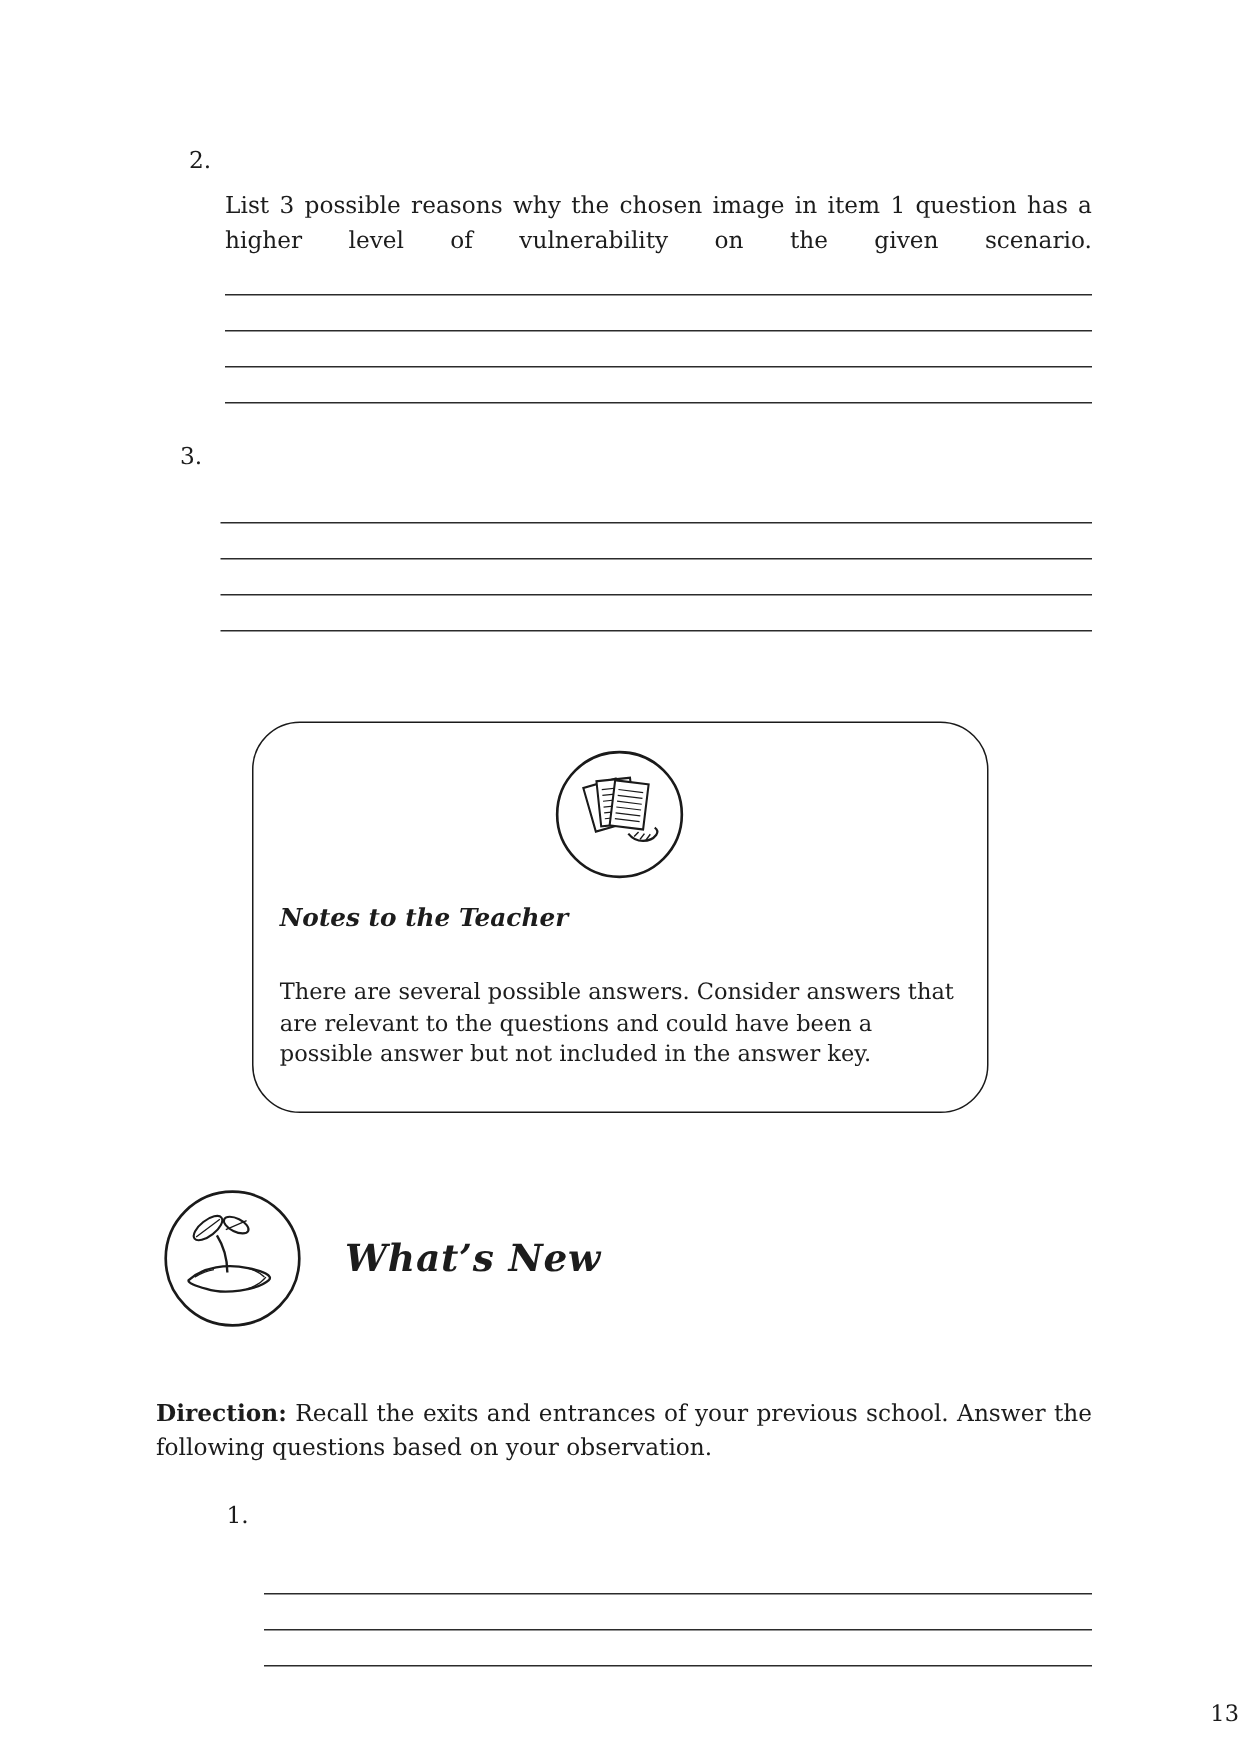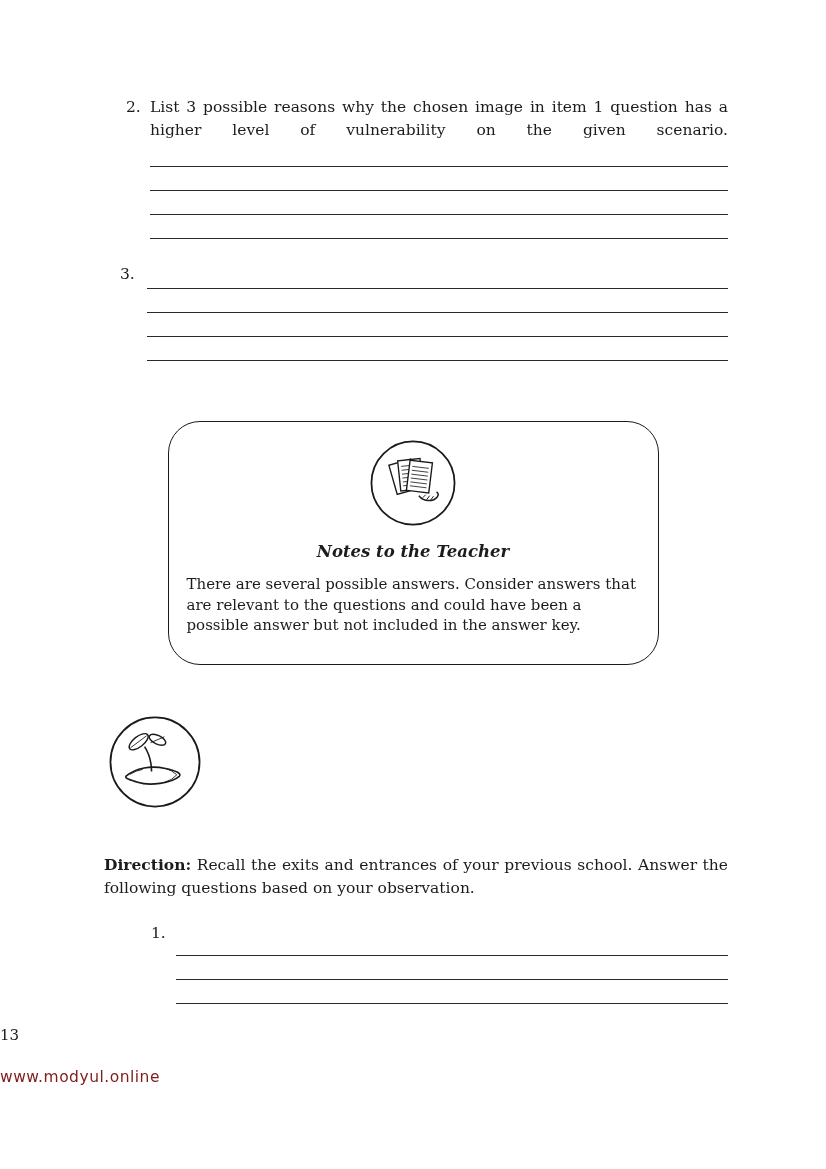--- a/index.html
+++ b/index.html
@@ -4,55 +4,55 @@
 <style>
   html,body{margin:0;padding:0;background:#ffffff;}
   .page{
     width:826px;height:1169px;margin:0 auto;background:#ffffff;
     font-family:"DejaVu Serif","Liberation Serif",serif;color:#1c1c1c;
     position:relative;overflow:hidden;box-sizing:border-box;
   }
   p{margin:0;}
   .q{display:flex;font-size:15.5px;line-height:22.5px;}
   .qnum{flex:0 0 auto;}
-  .qtext{flex:1;}
+  .qtext{flex:1;margin-top:30px;}
   .just{text-align:justify;}
   .just-last{text-align:justify;text-align-last:justify;}
   .blanks{margin-top:2px;}
   .blank-line{height:23px;border-bottom:1px solid #2b2b2b;}
 
   .q2{margin:96px 98px 0 126px;}
   .q2 .qnum{width:24px;}
   .q3{margin:24px 98px 0 120px;}
   .q3 .qnum{width:27px;}
 
   .notes-box{
     width:491px;margin:60px auto 0;box-sizing:border-box;
     border:1.6px solid #1a1a1a;border-radius:32px;
     padding:17px 18px 28px;
   }
   .notes-icon{display:block;width:88px;height:88px;margin:0 auto;}
   .notes-title{
-    text-align:center;font-weight:bold;font-style:italic;
+    font-weight:bold;font-style:italic;
     font-size:16.5px;margin-top:15px;
   }
-  .notes-body{margin-top:13px;font-size:15px;line-height:20.5px;}
+  .notes-body{margin-top:30px;font-size:15px;line-height:20.5px;}
 
   .whats-new{display:flex;align-items:center;margin:50px 0 0 108px;}
   .wn-icon{width:94px;height:94px;flex:0 0 auto;}
   .wn-title{margin-left:28px;font-size:25px;font-weight:bold;font-style:italic;letter-spacing:0.5px;}
 
   .direction{margin:44px 98px 0 104px;font-size:15.5px;line-height:23px;text-align:justify;}
   .direction .dir-label{font-weight:bold;}
 
   .q1{margin:22px 98px 0 151px;}
   .q1 .qnum{width:25px;}
   .q1 .blanks{margin-top:10px;}
 
-  .page-num{text-align:left;margin-top:22px;font-size:15px;}
+  .page-num{text-align:right;margin-top:22px;font-size:15px;}
   .watermark{
     margin-top:24px;font-size:15.5px;color:#7f1d1d;
     font-family:"DejaVu Sans","Liberation Sans",sans-serif;letter-spacing:0.5px;
   }
   svg .ln{stroke:#1a1a1a;fill:none;}
 </style>
 </head>
 <body>
 
 <div class="page">
@@ -125,20 +125,21 @@
         <circle class="ln" cx="47.5" cy="47.5" r="45" stroke-width="1.8"></circle>
         <path class="ln" d="M44 57 C44 48 42 40 37 32" stroke-width="1.6"></path>
         <ellipse class="ln" cx="31" cy="27" rx="11.5" ry="5.2" transform="rotate(-38 31 27)" stroke-width="1.4"></ellipse>
         <path class="ln" d="M23 33 L39 21" stroke-width="0.9"></path>
         <ellipse class="ln" cx="50" cy="25" rx="9" ry="4.4" transform="rotate(26 50 25)" stroke-width="1.4"></ellipse>
         <path class="ln" d="M43 28 L57 22" stroke-width="0.9"></path>
         <path class="ln" d="M18 62 C28 53 44 51 58 54 C68 56 75 59 72 62 C64 69 42 72 30 68 C23 66 17 64 18 62 Z" stroke-width="1.6"></path>
         <path class="ln" d="M22 60 q7 -4 13 -5 M70 60 q-5 6 -13 8 M58 54 q7 2 11 6" stroke-width="0.9"></path>
       </svg>
     </span>
+    <div class="wn-title">What’s New</div>
   </div>
 
   <p class="direction">
     <span class="dir-label">Direction:</span>
     <span>Recall the exits and entrances of your previous school. Answer the following questions based on your observation.</span>
   </p>
 
   <div class="q q1">
     <div class="qnum">1.</div>
     <div class="qtext">

